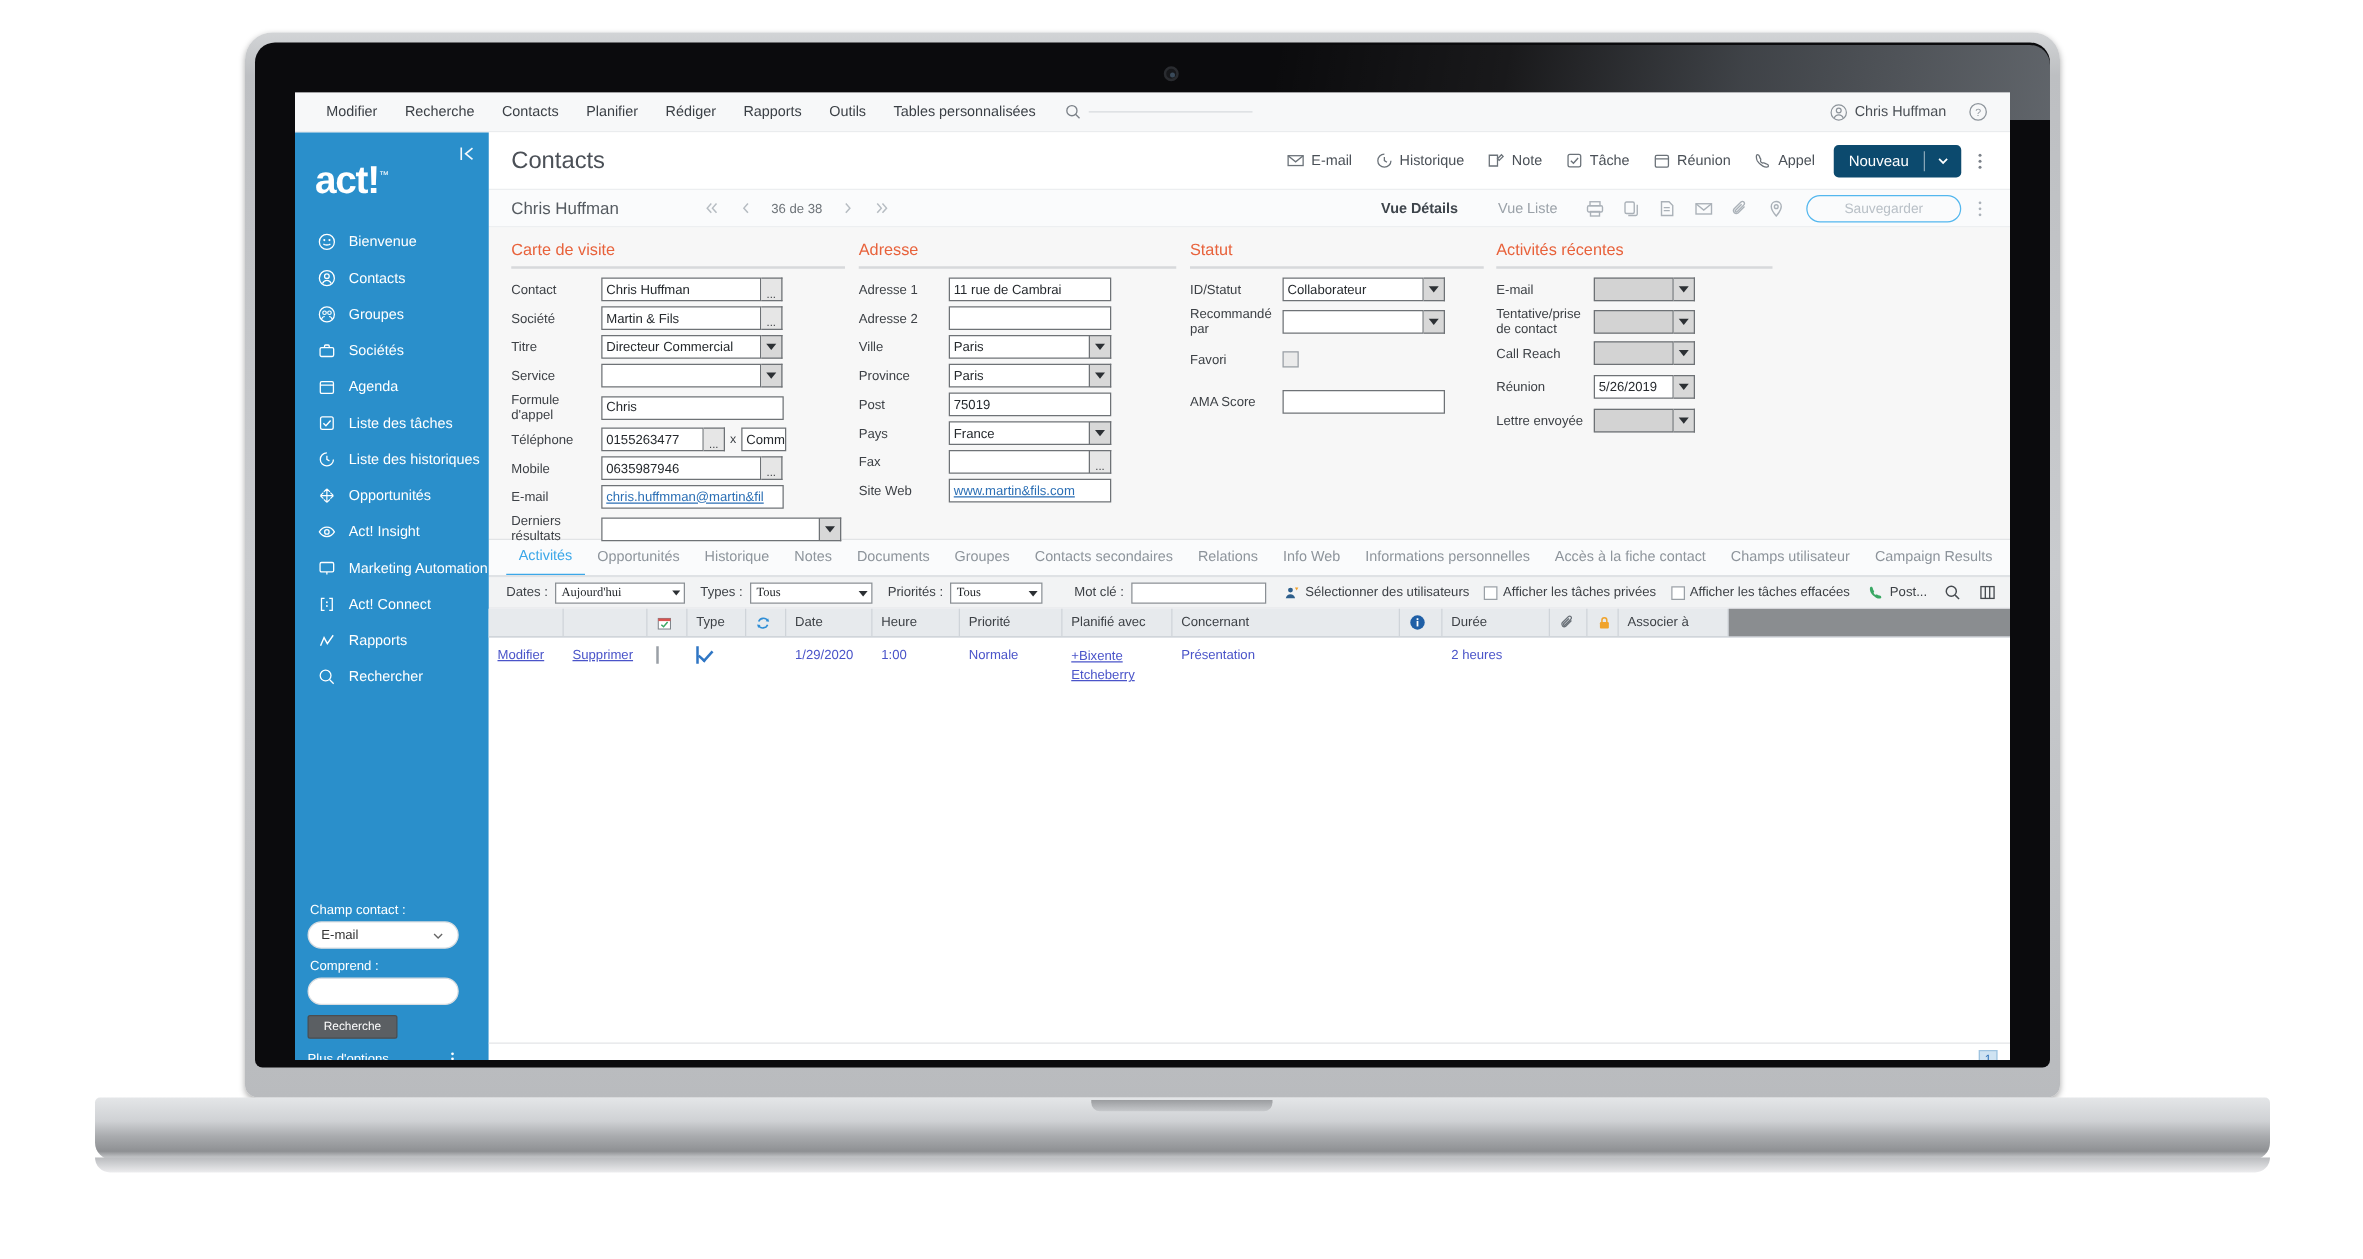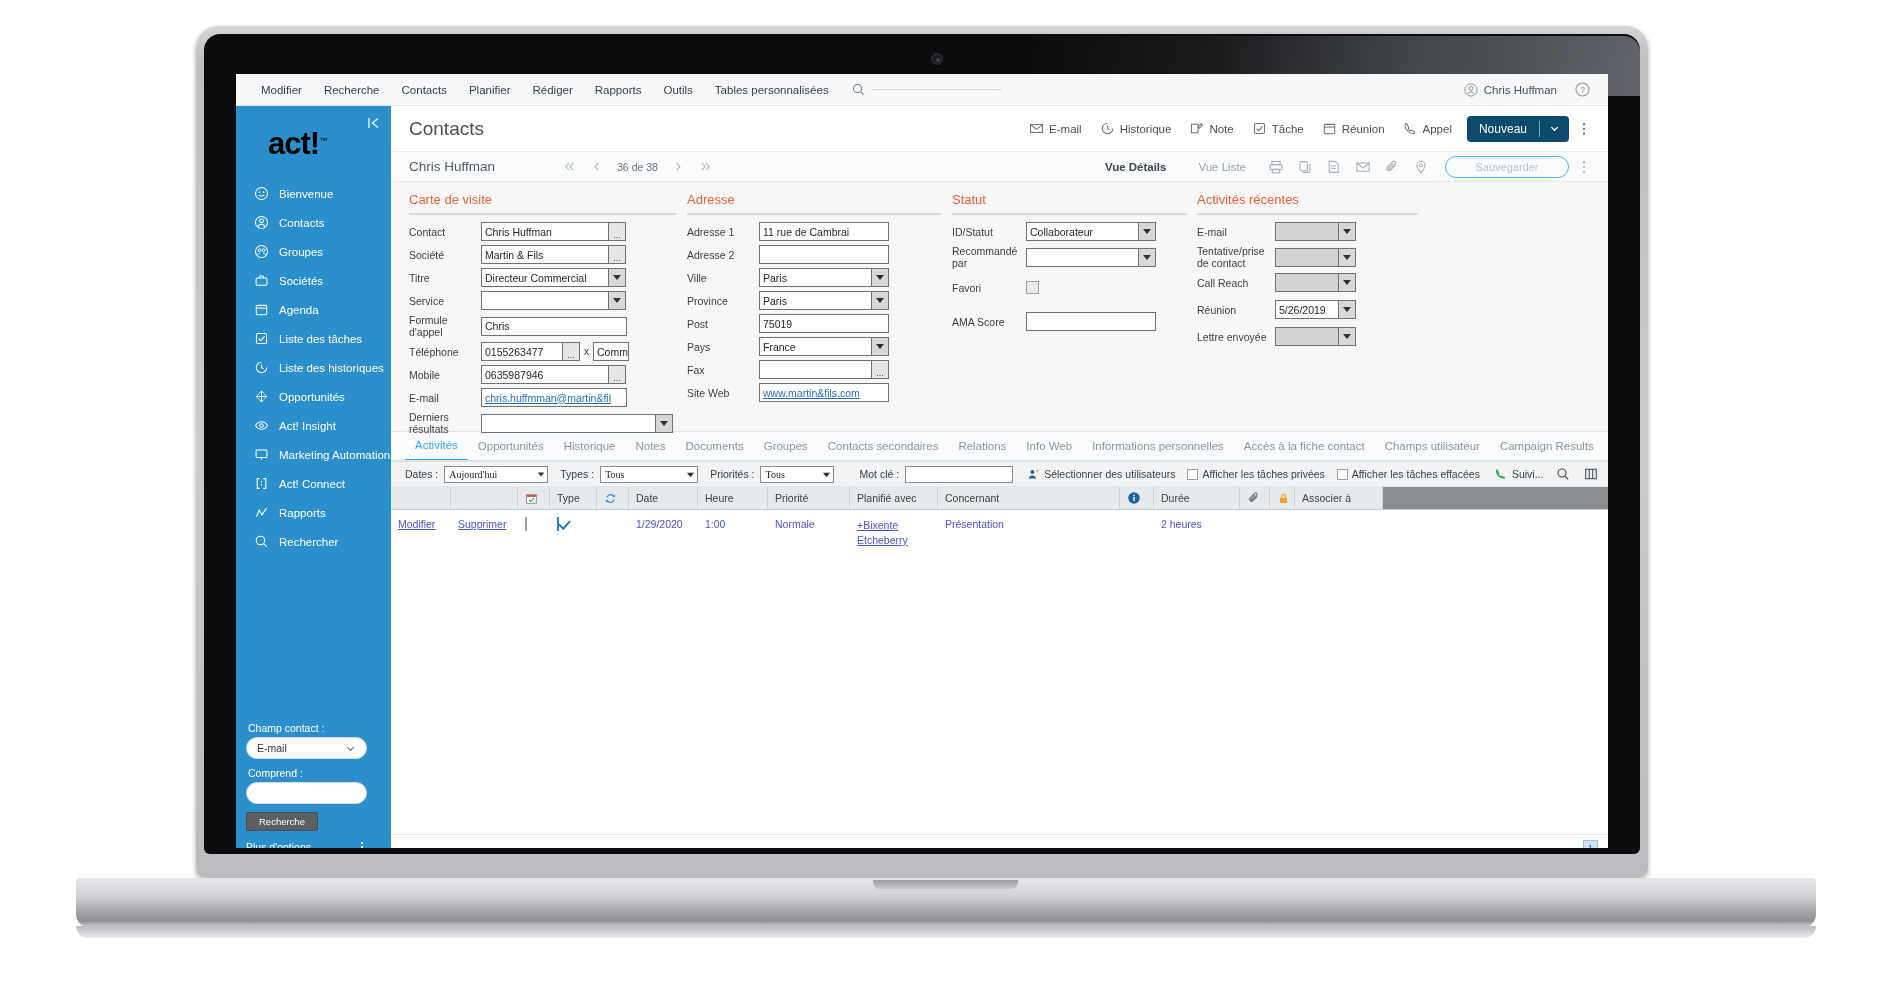--- a/index.html
+++ b/index.html
@@ -75,22 +75,22 @@
 
   
   .appbody { display:flex; height:754px; }
 
   
   .sidebar {
     width:155px; background:#2a8fcb; position:relative; color:#fff; flex:0 0 155px;
   }
   .sb-collapse { position:absolute; right:9px; top:9px; opacity:.95; cursor:pointer; }
   .sb-logo {
-    font-size:31px; font-weight:bold; letter-spacing:-1px; color:#000000;
-    padding:22px 0 0 32px; line-height:1; position:relative; display:inline-block;
+    font-size:31px; font-weight:bold; letter-spacing:-1px; color:#ffffff;
+    padding:22px 0 0 16px; line-height:1; position:relative; display:inline-block;
   }
   .sb-logo .tm { font-size:8px; vertical-align:super; font-weight:normal; }
   .sb-nav { margin-top:20px; }
   .sb-item {
     display:flex; align-items:center; gap:10px; padding:7px 0 7px 18px;
     font-size:11.5px; color:#ffffff; cursor:pointer; white-space:nowrap;
   }
   .sb-item .ico { width:15px; height:15px; flex:0 0 15px; }
   .sb-search {
     position:absolute; left:0; right:0; bottom:0; padding:0 24px 6px 10px;
@@ -825,21 +825,21 @@
           <span class="fb-item" style="margin-left:6px">
             <span class="fb-chk"></span>
             <span>Afficher les tâches effacées</span>
           </span>
           <span class="fb-item" style="margin-left:8px">
             <span class="ico">
                 <svg width="14" height="14" viewBox="0 0 16 16">
                   <path d="M3.2 2.8c2.2 0 1.4 2.6 2.6 3.6.9.8-.9 1.3.4 2.9 1.3 1.6 2 .1 2.8.8 1.1 1 3.6.2 3.6 2.4 0 1.2-2.6 1.4-4.8.2-2-1.1-3.6-2.5-4.7-4.4C1.9 6.1 1.9 2.8 3.2 2.8z" fill="#3aa864"></path>
                 </svg>
               </span>
-            <span>Suivi...</span>
+            <span>Post...</span>
           </span>
           <span class="ico" style="margin-left:7px">
               <svg width="14" height="14" viewBox="0 0 16 16">
                 <circle cx="6.9" cy="6.9" r="4.6" fill="none" stroke="#45494e" stroke-width="1.3"></circle>
                 <line x1="10.4" y1="10.4" x2="14" y2="14" stroke="#45494e" stroke-width="1.3"></line>
               </svg>
             </span>
           <span class="ico" style="margin-left:8px">
               <svg width="14" height="14" viewBox="0 0 16 16">
                 <rect x="2" y="2.6" width="12" height="10.8" fill="none" stroke="#45494e" stroke-width="1.2"></rect>

